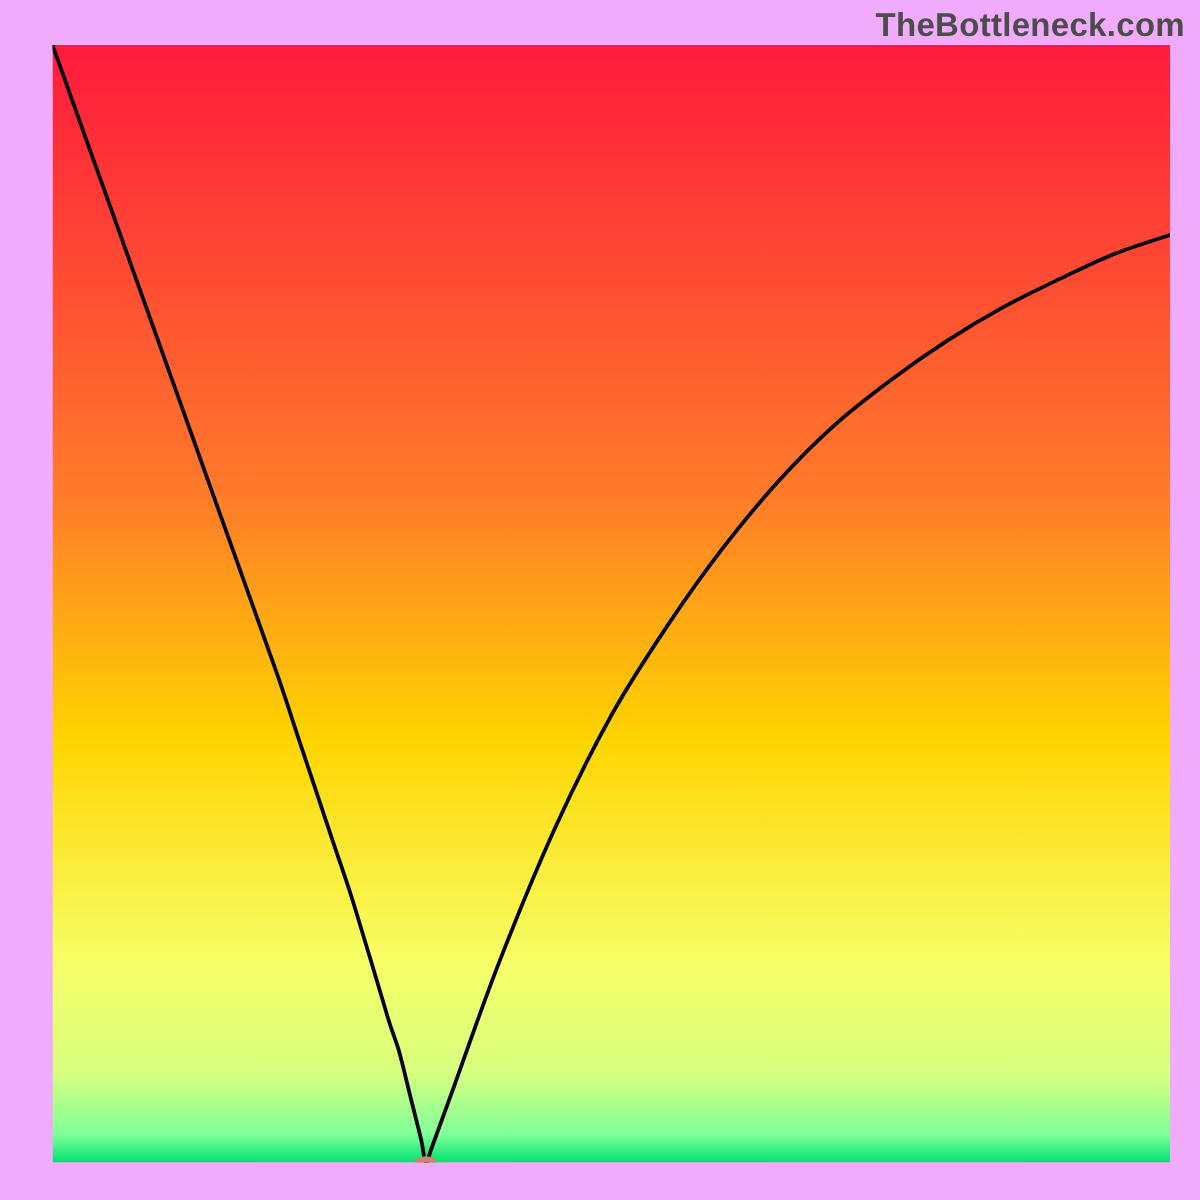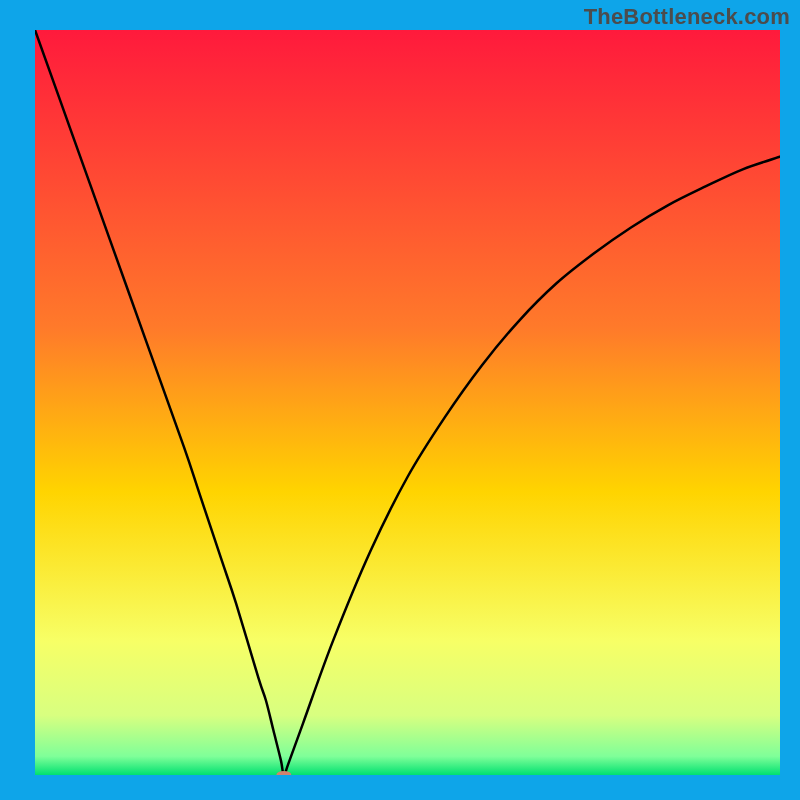--- a/index.html
+++ b/index.html
@@ -8,21 +8,21 @@
     width: 800px;
     height: 800px;
     background: #000;
     font-family: Arial, Helvetica, sans-serif;
     overflow: hidden;
   }
   .frame {
     position: relative;
     width: 800px;
     height: 800px;
-    background: #0ea5e9;
+    background: #f0abfc;
   }
   .watermark {
     position: absolute;
     top: 4px;
     right: 10px;
     color: #4c4c4c;
     font-size: 22px;
     font-weight: 600;
     letter-spacing: 0.2px;
     user-select: none;

